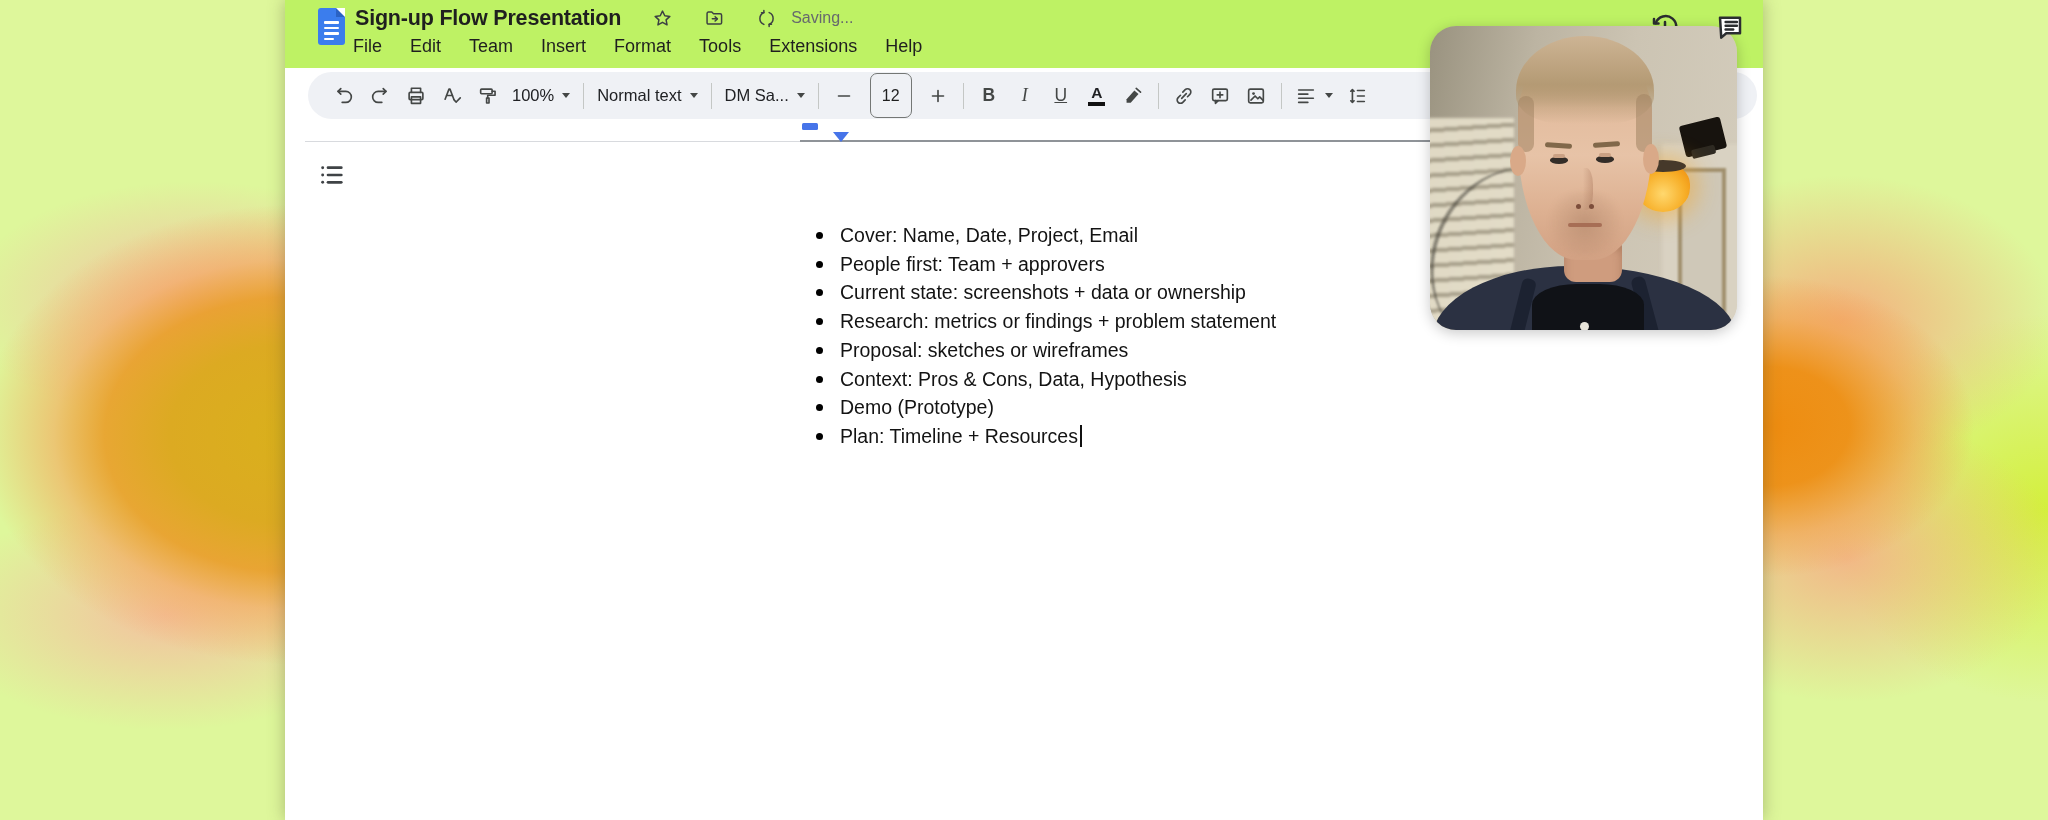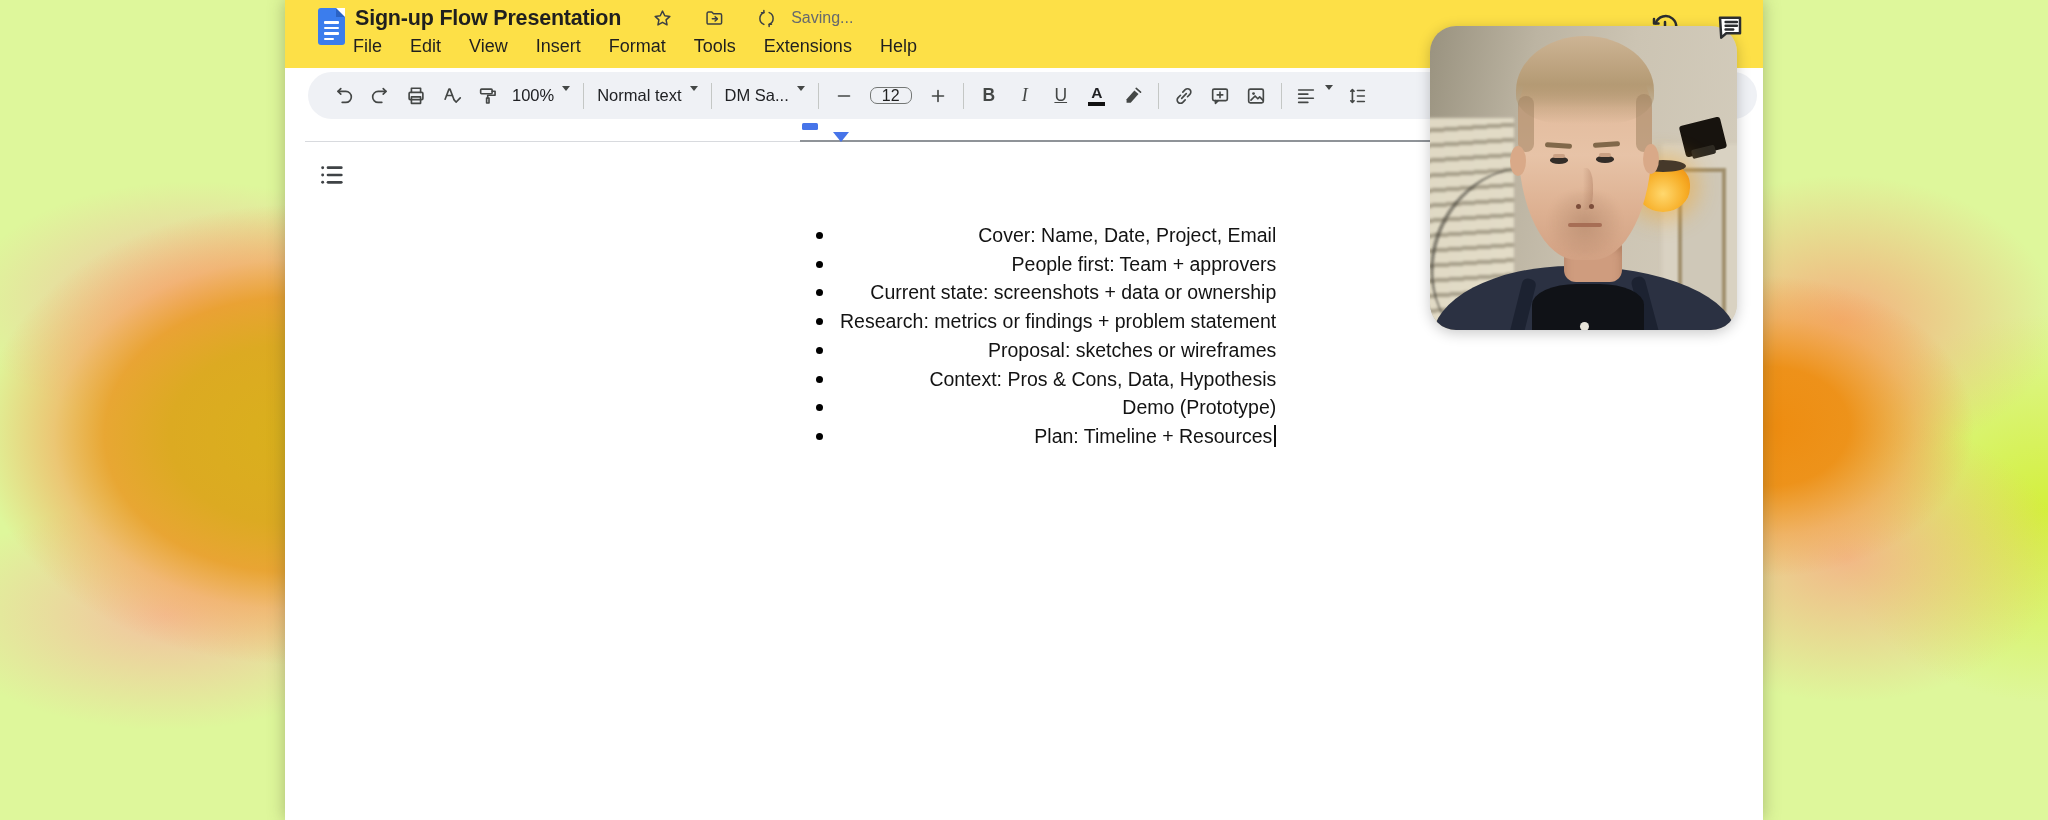--- a/index.html
+++ b/index.html
@@ -20,21 +20,21 @@
       radial-gradient(290px 195px at 28% 39%, rgba(247,164,120,.85), rgba(247,164,120,0) 74%),
       radial-gradient(290px 195px at 30% 68%, rgba(247,168,130,.8), rgba(247,168,130,0) 74%),
       radial-gradient(310px 270px at 100% 62%, rgba(211,239,55,.95), rgba(211,239,55,0) 72%),
       #def79b; }
 
   
   .doc-window { position:absolute; left:285px; top:0; width:1478px; height:820px;
     background:#fff; box-shadow:0 0 16px rgba(70,70,40,.35); }
 
   
-  .docs-header { position:absolute; left:0; top:0; width:100%; height:68px; background:#fde047; }
+  .docs-header { position:absolute; left:0; top:0; width:100%; height:68px; background:#bef264; }
   .docs-icon { position:absolute; left:33px; top:8px; width:27px; height:37px;
     background:#3b7ded; border-radius:3px; }
   .docs-icon .fold { position:absolute; right:0; top:0; width:0; height:0;
     border-top:9px solid #fff; border-left:9px solid #2a62c4; }
   .docs-icon .l { position:absolute; left:6px; width:15px; height:2.6px; background:#fff; border-radius:1px; }
   .docs-icon .l1{ top:13px; } .docs-icon .l2{ top:18.5px; } .docs-icon .l3{ top:24px; } .docs-icon .l4{ top:29.5px; width:10px; }
 
   .title-row { position:absolute; left:70px; top:3px; height:30px; display:flex; align-items:center; }
   .doc-title { font-size:21.5px; font-weight:600; letter-spacing:-.2px; color:#1f1f1f; white-space:nowrap; }
   .hdr-ic { width:26px; height:26px; display:flex; align-items:center; justify-content:center; color:#3c4043; }
@@ -52,22 +52,22 @@
 
   
   .toolbar { position:absolute; left:23px; top:72px; width:1449px; height:47px;
     background:#eff1f5; border-radius:24px; display:flex; align-items:center;
     padding:0 10px 0 18px; z-index:5; }
   .tb-btn { width:36px; height:36px; border-radius:6px; display:flex; align-items:center; justify-content:center; flex:0 0 auto; }
   .tb-btn svg { width:22px; height:22px; stroke:#444746; fill:none; stroke-width:1.8; stroke-linecap:round; stroke-linejoin:round; }
   .tb-sep { width:1px; height:26px; background:#c4c7c5; margin:0 7px; flex:0 0 auto; }
   .tb-label { font-size:16.5px; color:#202124; white-space:nowrap; }
   .caret { width:0; height:0; border-left:4.5px solid transparent; border-right:4.5px solid transparent; border-top:5px solid #444746; margin-left:8px; flex:0 0 auto; }
-  .tb-drop { display:flex; align-items:flex-start; padding:0 6px; }
-  .size-box { width:42px; height:17px; border:1.5px solid #747775; border-radius:7px;
+  .tb-drop { display:flex; align-items:center; padding:0 6px; }
+  .size-box { width:42px; height:45px; border:1.5px solid #747775; border-radius:7px;
     display:flex; align-items:center; justify-content:center; font-size:16px; color:#1f1f1f; margin:0 8px; }
   .tb-letter { font-size:17.5px; color:#444746; }
   .b-bold { font-weight:700; }
   .b-italic { font-style:italic; font-family:"Liberation Serif", serif; font-size:18px; }
   .b-under { text-decoration:underline; }
   .color-a { display:flex; flex-direction:column; align-items:center; line-height:1; }
   .color-a .a { font-size:15.5px; font-weight:600; color:#202124; }
   .color-a .bar { width:17px; height:3.6px; background:#111; margin-top:2px; }
 
   
@@ -76,21 +76,21 @@
   .indent-rect { position:absolute; left:517px; top:123px; width:16px; height:7px; background:#4674e9; border-radius:1.5px; z-index:6; }
   .indent-tri { position:absolute; left:548px; top:132px; width:0; height:0; z-index:6;
     border-left:8px solid transparent; border-right:8px solid transparent; border-top:10px solid #4674e9; }
 
   
   .outline-btn { position:absolute; left:27px; top:155px; width:40px; height:40px; display:flex; align-items:center; justify-content:center; }
   .outline-btn svg { width:32px; height:32px; }
 
   
   .bullets { position:absolute; left:530px; top:221px; list-style:none; z-index:2; }
-  .bullets li { position:relative; padding-left:25px; font-size:19.5px; line-height:28.7px; color:#131313; white-space:nowrap;text-align:right; }
+  .bullets li { position:relative; padding-left:25px; font-size:19.5px; line-height:28.7px; color:#131313; white-space:nowrap; }
   .bullets li::before { content:""; position:absolute; left:1px; top:11px; width:7px; height:7px; border-radius:50%; background:#000; }
   .bullets li:last-child .btxt::after { content:""; display:inline-block; width:2px; height:22px; background:#111; margin-left:2px; vertical-align:-4px; }
 
   
   .webcam { position:absolute; left:1430px; top:26px; width:307px; height:304px;
     border-radius:26px; overflow:hidden; z-index:50; box-shadow:0 3px 14px rgba(0,0,0,.22);
     background:linear-gradient(100deg,#99927f 0%, #bcb4a2 30%, #ccc4b3 58%, #d4cdbd 100%); }
   .webcam * { position:absolute; }
   .wc-blinds { left:-8px; top:92px; width:92px; height:215px; opacity:.9; filter:blur(1.5px);
     background:repeating-linear-gradient(176deg, #e7e0cb 0 11px, #a59d88 11px 15px); }
@@ -177,21 +177,21 @@
               <path d="M15 21.2v-2.7h2.7"></path>
             </svg>
         </span>
         <span class="saving-label">Saving...</span>
       </div>
 
       <nav class="menubar">
 
       <span class="menu-item">File</span>
           <span class="menu-item">Edit</span>
-          <span class="menu-item">View</span>
+          <span class="menu-item">Team</span>
           <span class="menu-item">Insert</span>
           <span class="menu-item">Format</span>
           <span class="menu-item">Tools</span>
           <span class="menu-item">Extensions</span>
           <span class="menu-item">Help</span>
         </nav>
 
       <span class="topright-ic ic-history">
         <svg viewBox="0 0 24 24">
             <path d="M4.5 9a8.5 8.5 0 1 1-.4 4"></path>

